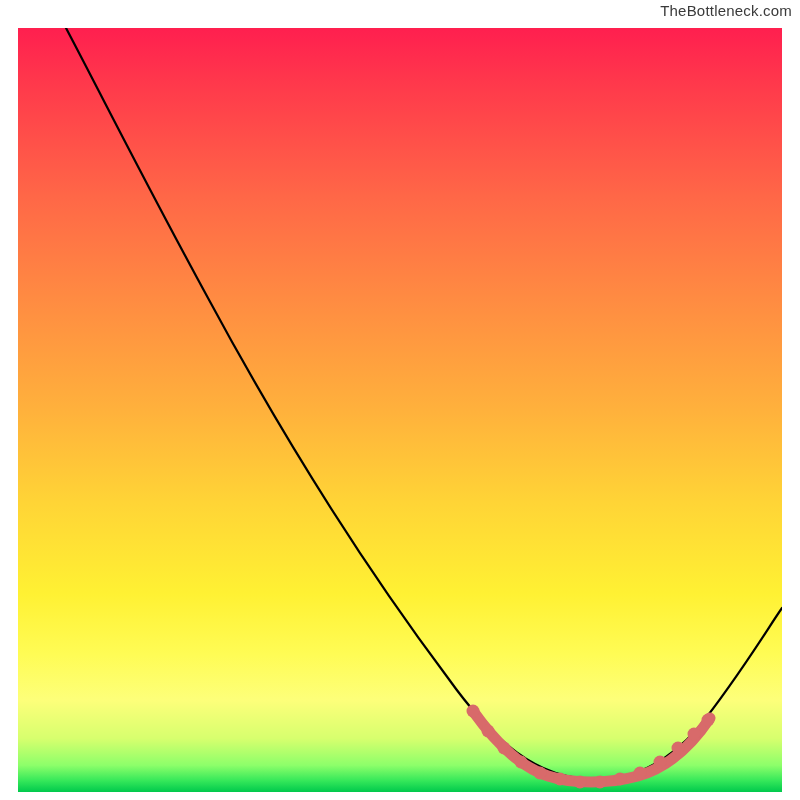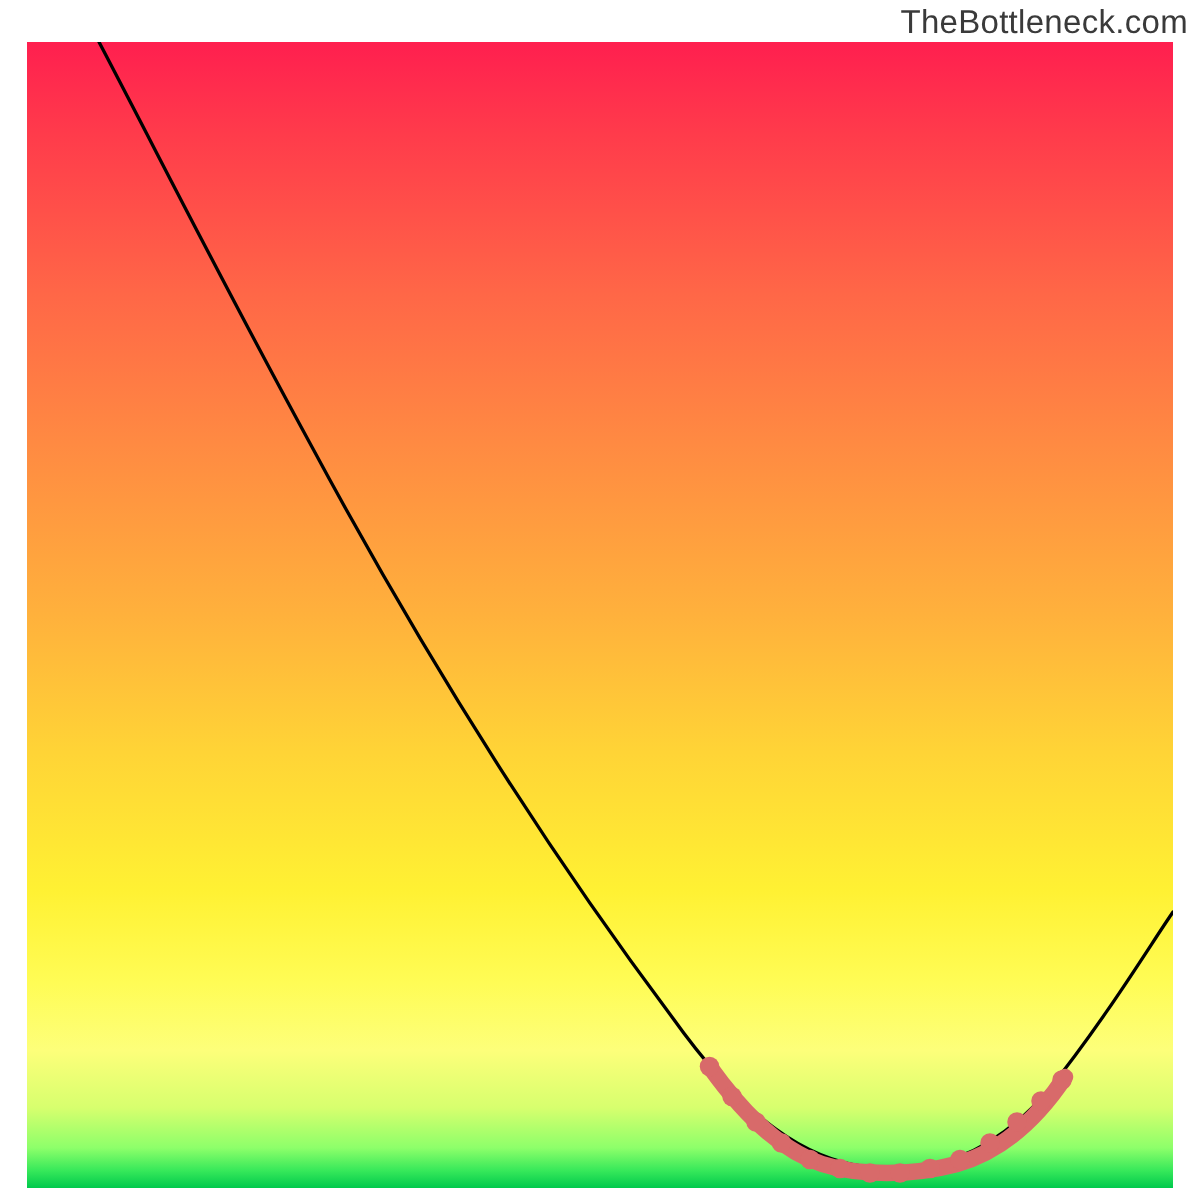--- a/index.html
+++ b/index.html
@@ -8,21 +8,21 @@
     position: relative;
     width: 800px;
     height: 800px;
     background: #fff;
   }
   .attribution {
     position: absolute;
     top: 2px;
     right: 8px;
     font-family: Arial, Helvetica, sans-serif;
-    font-size: 22px;
+    font-size: 15px;
     color: #3a3a3a;
     letter-spacing: 0.2px;
   }
   .plot {
     position: absolute;
     left: 18px;
     top: 28px;
     width: 764px;
     height: 764px;
     overflow: hidden;

